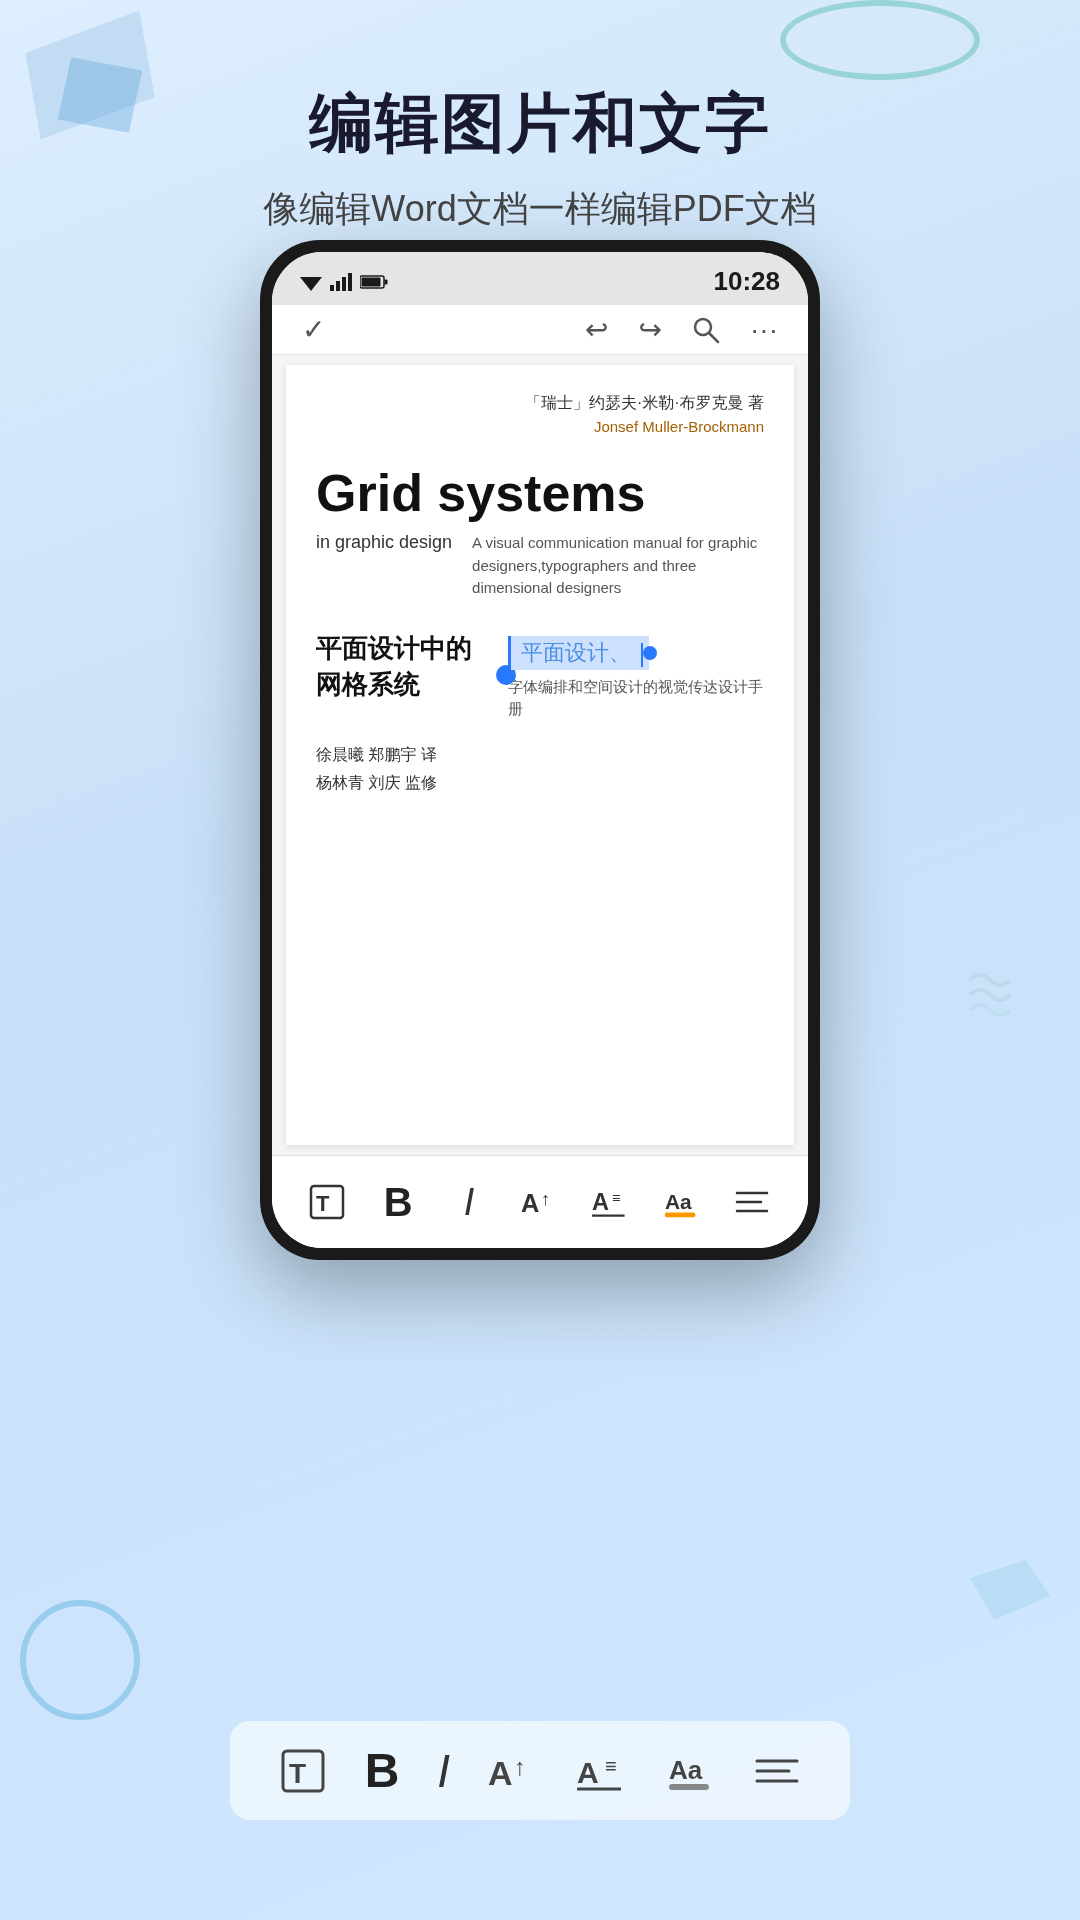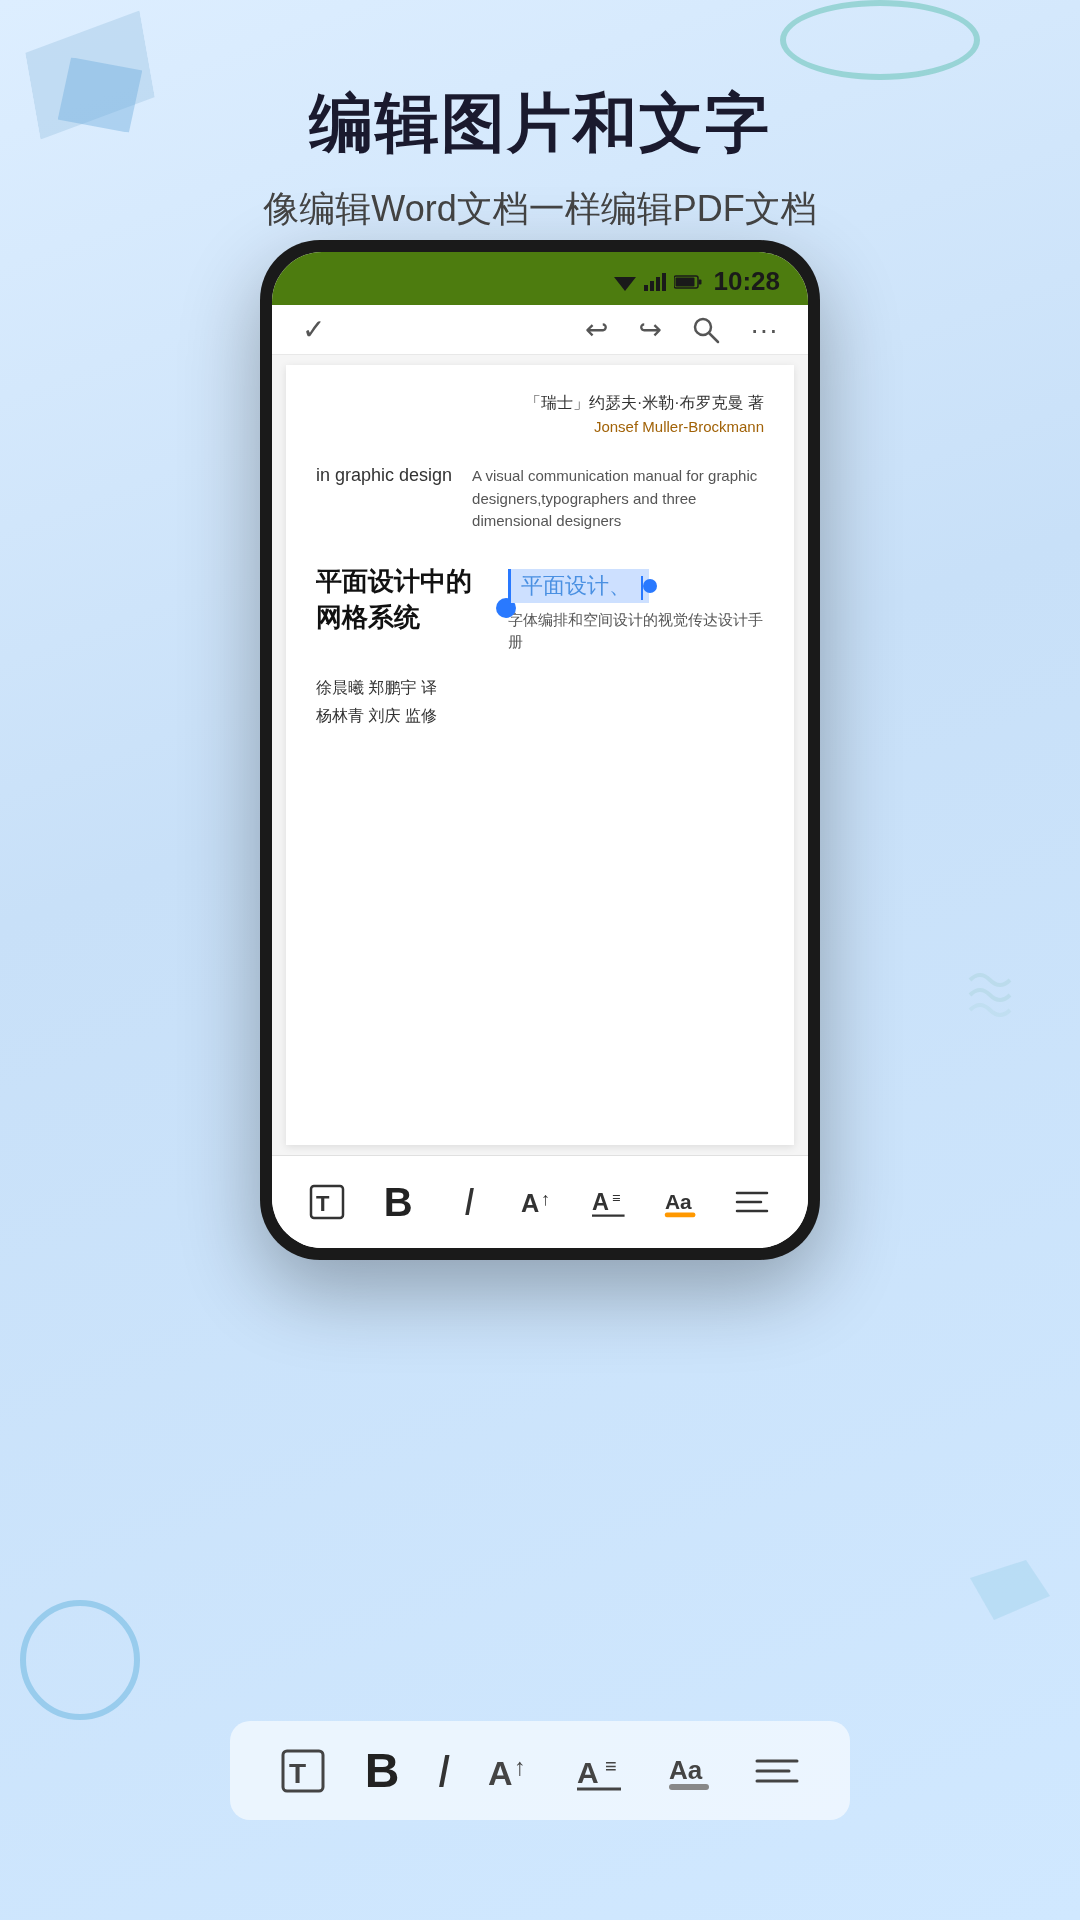--- a/index.html
+++ b/index.html
@@ -132,24 +132,24 @@
       background: #fff;
       border-radius: 50px;
       overflow: hidden;
       display: flex;
       flex-direction: column;
     }
 
     
     .status-bar {
       display: flex;
-      justify-content: flex-end;
+      justify-content: space-between;
       align-items: center;
       padding: 14px 28px 8px;
-      background: #4d7c0f;
+      background: #e5e5e5;
       gap: 12px;
       flex-shrink: 0;
     }
 
     .status-time {
       font-size: 26px;
       font-weight: 600;
       color: #1a1a1a;
     }
 
@@ -417,20 +417,21 @@
       </div>
 
       <div class="doc-content">
         <div class="doc-page">
 
           <div class="doc-author-line">
             <div class="doc-author-cn">「瑞士」约瑟夫·米勒·布罗克曼 著</div>
             <div class="doc-author-en">Jonsef Muller-Brockmann</div>
           </div>
 
+          <div class="doc-title-en">Grid systems</div>
 
           <div class="doc-subtitle-row">
             <div class="doc-subtitle-en">in graphic design</div>
             <div class="doc-desc-en">A visual communication manual for graphic designers,typographers and three dimensional designers</div>
           </div>
 
           <div class="doc-cn-section">
             <div class="doc-title-cn">平面设计中的<br>网格系统</div>
 
             <div style="flex:1; position:relative; padding-top: 6px;">

